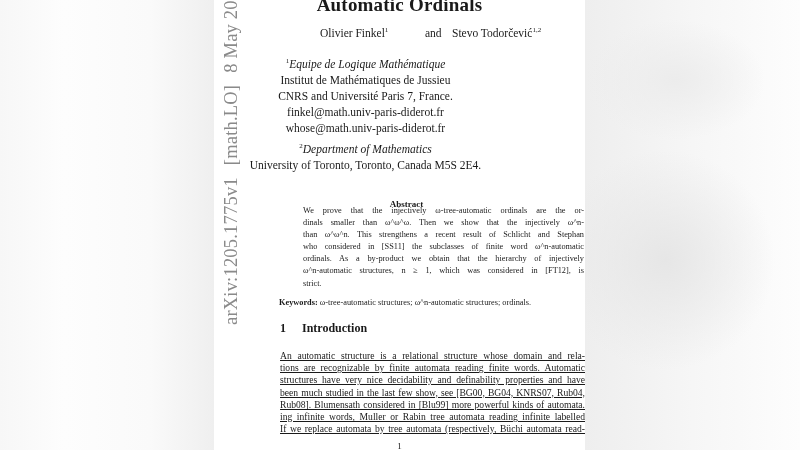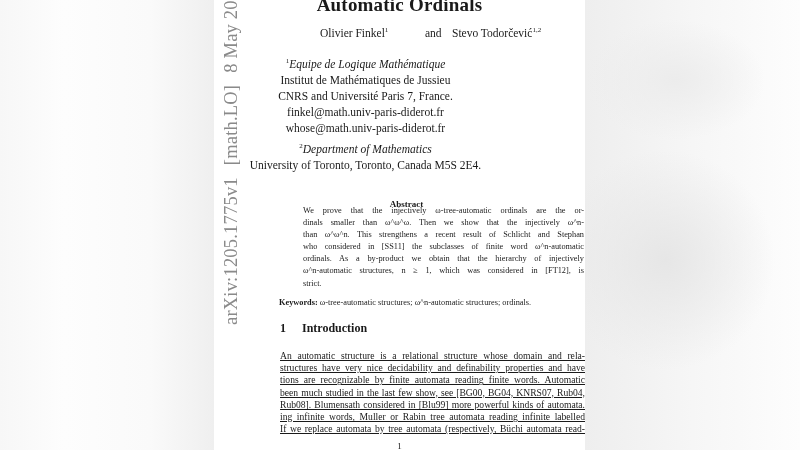--- a/index.html
+++ b/index.html
@@ -135,21 +135,21 @@
   <b>Keywords:</b>
   <span>ω-tree-automatic structures; ω^n-automatic structures; ordinals.</span>
 </div>
 
 <div class="section-head">
   <span class="num">1</span><span>Introduction</span>
 </div>
 
 <div class="body-text">
   <span class="line">An automatic structure is a relational structure whose domain and rela-</span>
+  <span class="line">tions are recognizable by finite automata reading finite words.  Automatic</span>
   <span class="line">structures have very nice decidability and definability properties and have</span>
-  <span class="line">tions are recognizable by finite automata reading finite words.  Automatic</span>
   <span class="line">been much studied in the last few show, see [BG00, BG04, KNRS07, Rub04,</span>
   <span class="line">Rub08].  Blumensath considered in [Blu99] more powerful kinds of automata.</span>
   <span class="line">ing infinite words, Muller or Rabin tree automata reading infinite labelled</span>
   <span class="line">If we replace automata by tree automata (respectively, Büchi automata read-</span>
 </div>
 
 <div class="page-num">1</div>
 
 </body></html>

